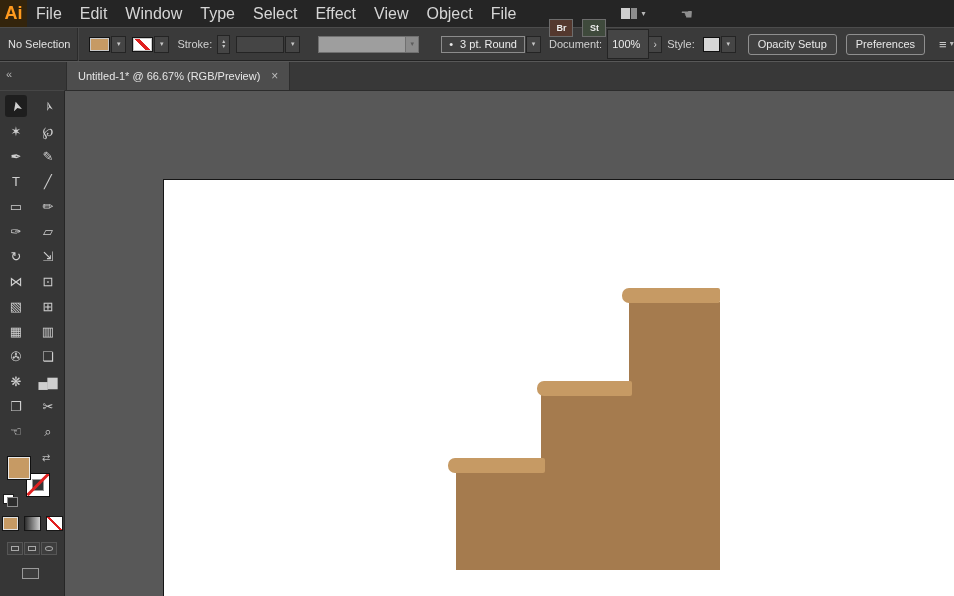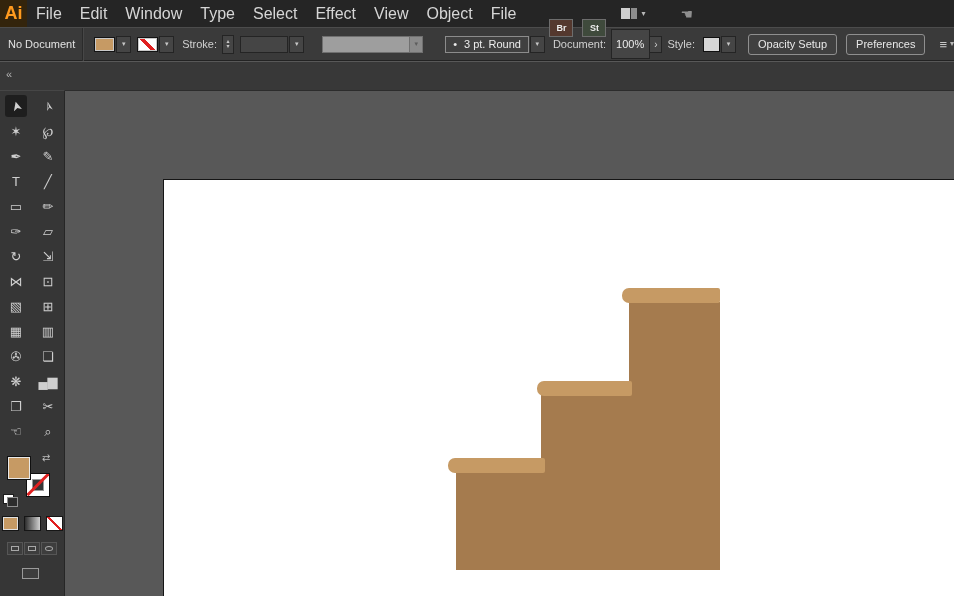--- a/index.html
+++ b/index.html
@@ -102,21 +102,21 @@
           <i class="a"></i>
           <i class="b"></i>
         </span>
       <span class="caret">▾</span>
     </div>
     <span class="hand-glyph">☚</span>
   </div>
 </div>
 
 <div class="controlbar">
-  <span class="cb-status">No Document</span>
+  <span class="cb-status">No Selection</span>
   <span class="cb-sep"></span>
 
   <div class="swcombo">
     <span class="swatch fillc"></span>
     <span class="combo-caret">▾</span>
   </div>
   <div class="swcombo">
     <span class="swatch nonec"></span>
     <span class="combo-caret">▾</span>
   </div>
@@ -158,20 +158,24 @@
   <div class="cb-btn">Preferences</div>
 
   <div class="align-group">
     <span>≡</span>
     <span class="caret">▾</span>
   </div>
 </div>
 
 <div class="tabstrip">
   <span class="collapse-ic">«</span>
+  <div class="tab">
+    <span>Untitled-1* @ 66.67% (RGB/Preview)</span>
+    <span class="tab-close">×</span>
+  </div>
 </div>
 
 <div class="toolbar">
   <div class="tool-grid">
       <div class="tool selected">
         <span class="tg" style="transform: rotate(-105deg);">➤</span>
       </div>
       <div class="tool">
         <span class="tg" style="transform: rotate(-105deg);">➢</span>
       </div>

